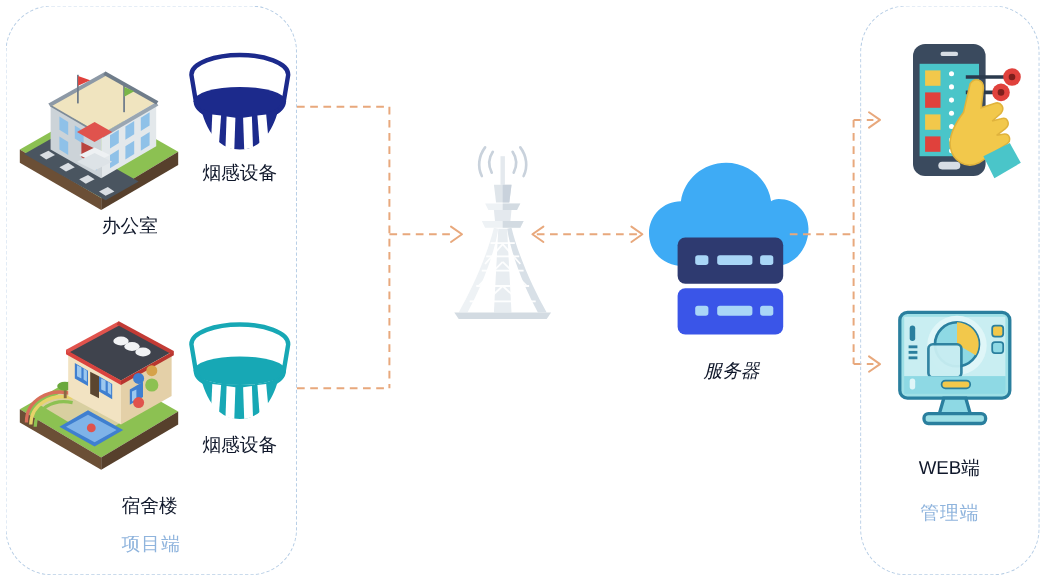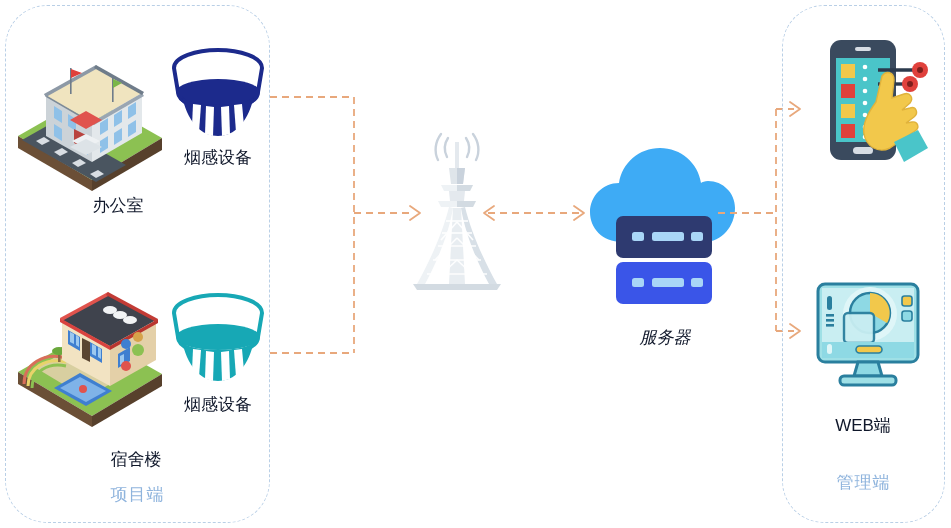--- a/index.html
+++ b/index.html
@@ -23,21 +23,21 @@
 
   .panel-label{
     position:absolute;
     font-size:17px;
     color:#8fb4dd;
     letter-spacing:1px;
     text-align:center;
     white-space:nowrap;
   }
   #label-project{left:5px;top:483px;width:265px;}
-  #label-admin{left:782px;top:471px;width:163px;font-family:Liberation Mono, monospace;}
+  #label-admin{left:782px;top:455px;width:163px;font-family:Liberation Mono, monospace;}
 
   
   .caption{
     position:absolute;
     text-align:center;
     color:#0f172a;
     font-size:17px;
     white-space:nowrap;
   }
 

